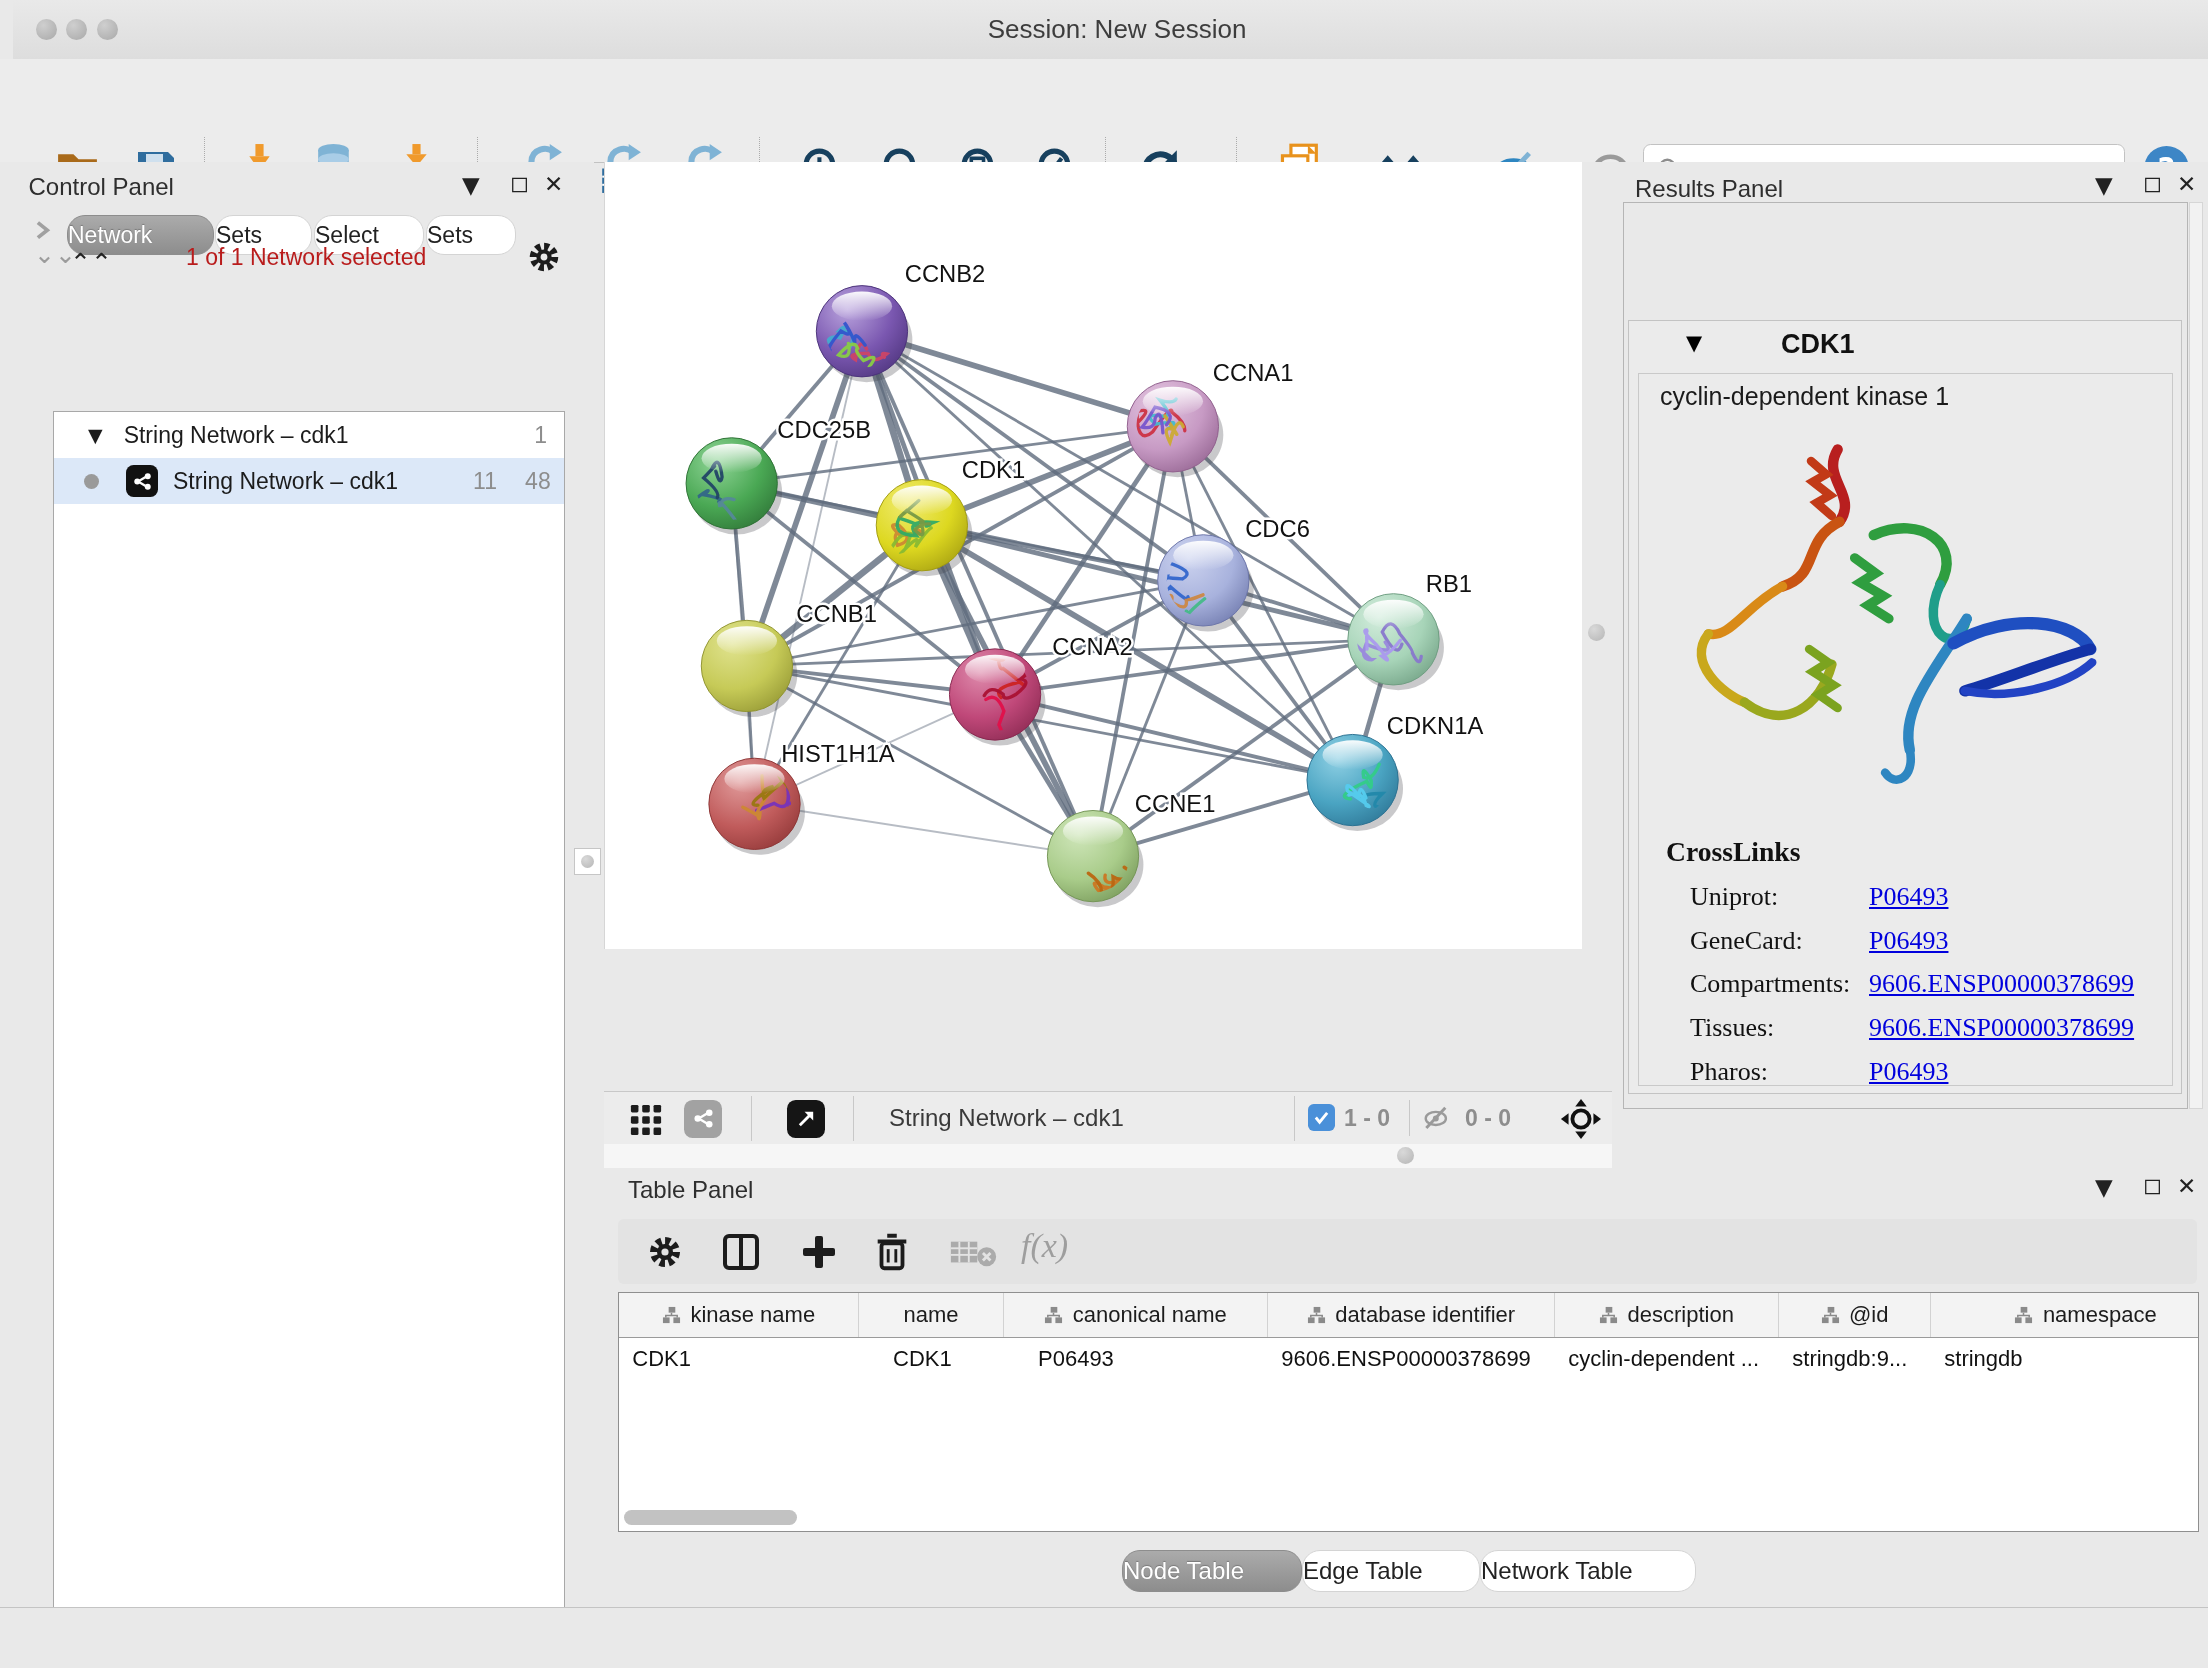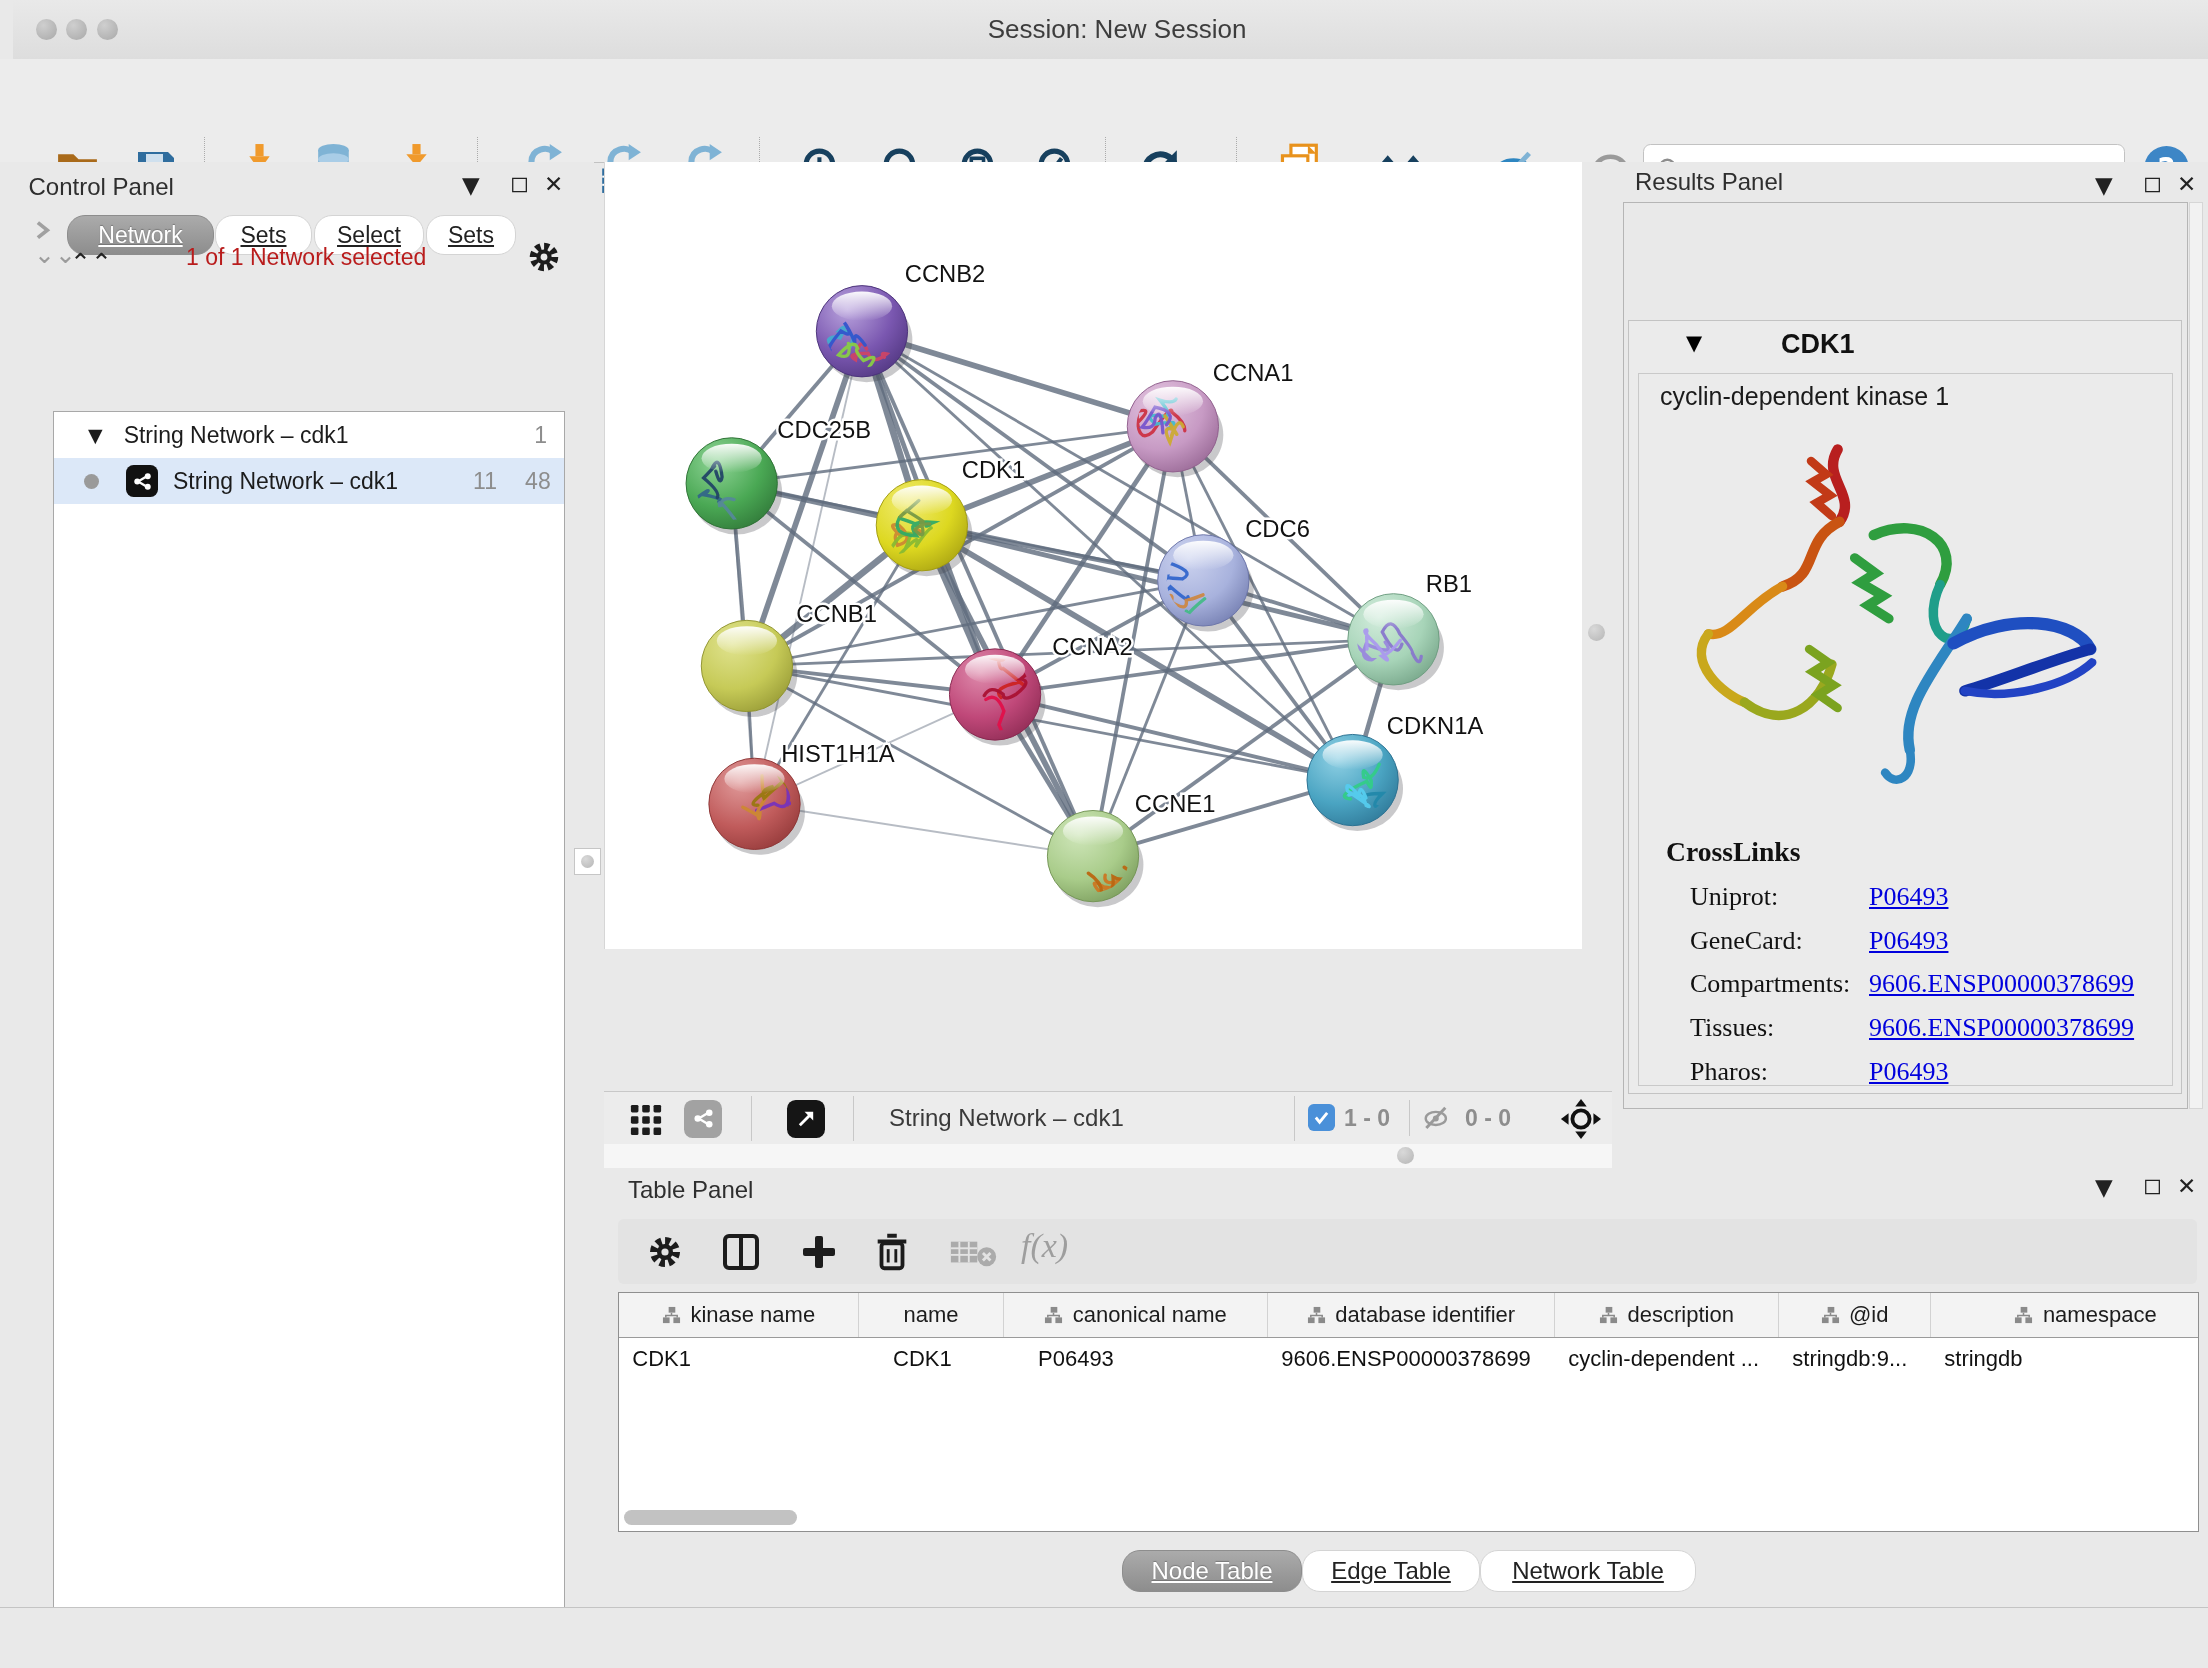--- a/index.html
+++ b/index.html
@@ -12,21 +12,21 @@
   #win-title{left:0;top:0;width:2208px;height:59px;line-height:59px;text-align:center;font-size:26px;color:#3d3d3d;}
   
   #toolbar{left:0;top:59px;width:2208px;height:103px;background:#ececec;border-bottom:1px solid #c2c2c2;}
   .ibtn{position:absolute;top:80px;width:57px;height:59px;display:flex;align-items:center;justify-content:center;}
   .tsep{position:absolute;top:78px;height:59px;border-left:1.9px dotted #ababab;}
   #search-box{left:1643px;top:85px;width:480px;height:49px;background:#fff;border:1px solid #c2c2c2;border-radius:7.6px;display:flex;align-items:center;}
   #search-box input{border:none;outline:none;font-size:23px;flex:1;background:transparent;margin-left:7.6px;font-family:"Liberation Sans",sans-serif;}
   
   .panel-title{font-size:24px;color:#2e2e2e;}
   .phi{font-family:"DejaVu Sans",sans-serif;font-size:23px;color:#222;cursor:default;}
-  .pill{display:inline-block;text-align:center;font-size:23px;color:#222;background:#fff;border:1px solid #d4d4d4;border-radius:18px;line-height:38px;height:38px;text-decoration:underline;}
+  .pill{display:inline-block;text-align:left;font-size:23px;color:#222;background:#fff;border:1px solid #d4d4d4;border-radius:18px;line-height:38px;height:38px;}
   .pill.sel{background:linear-gradient(#ababab,#8d8d8d);color:#fff;border-color:#8d8d8d;text-shadow:0 -1px 1px #777;}
   
   #tree-box{left:53px;top:249px;width:510px;height:1337px;background:#fff;border:1px solid #a8a8a8;}
   .trow{position:relative;width:100%;height:46px;font-size:23px;color:#1c1c1c;display:flex;align-items:center;}
   .trow .cnt{color:#8d8d8d;}
   .badge{width:32px;height:32px;border-radius:7.6px;background:#111;display:inline-flex;align-items:center;justify-content:center;}
   
   #canvas{left:604px;top:162px;width:977px;height:787px;background:#fff;border-left:1px solid #d6d6d6;border-right:1px solid #d6d6d6;}
   #net-svg text{font-family:"Liberation Sans",sans-serif;}
   #net-toolbar{left:604px;top:1091px;width:1008px;height:52px;background:#ececec;border-top:1px solid #c8c8c8;border-bottom:1px solid #c8c8c8;}
@@ -624,21 +624,21 @@
         <path d="M1 22l8-6v12z" fill="#111"></path>
         <path d="M43 22l-8-6v12z" fill="#111"></path>
       </svg>
   </div>
 
   <div id="hsplit" class="abs">
     <div class="handle-dot abs" style="left:793px;top:2.9px"></div>
   </div>
 
   <div class="abs" style="left:1612px;top:162px;width:596px;height:1006px;background:#e9e9e9">
-    <span class="abs panel-title" style="left:23px;top:6px">Results Panel</span>
+    <span class="abs panel-title" style="left:23px;top:13px">Results Panel</span>
     <span class="abs phi" style="left:483px;top:9.5px">▼</span>
     <span class="abs phi" style="left:531px;top:7.6px">◻</span>
     <span class="abs phi" style="left:565px;top:8.6px">✕</span>
     <span class="abs pill sel" style="left:241px;top:53px;width:108px">String</span>
   </div>
   <div id="results-box" class="abs"></div>
   <div id="gene-box" class="abs">
     <span class="abs" style="left:57px;top:9.5px;font-family:'DejaVu Sans';font-size:21px">▼</span>
     <span class="abs" style="left:152px;top:7.6px;font-size:27px;font-weight:bold;color:#111">CDK1</span>
   </div>

